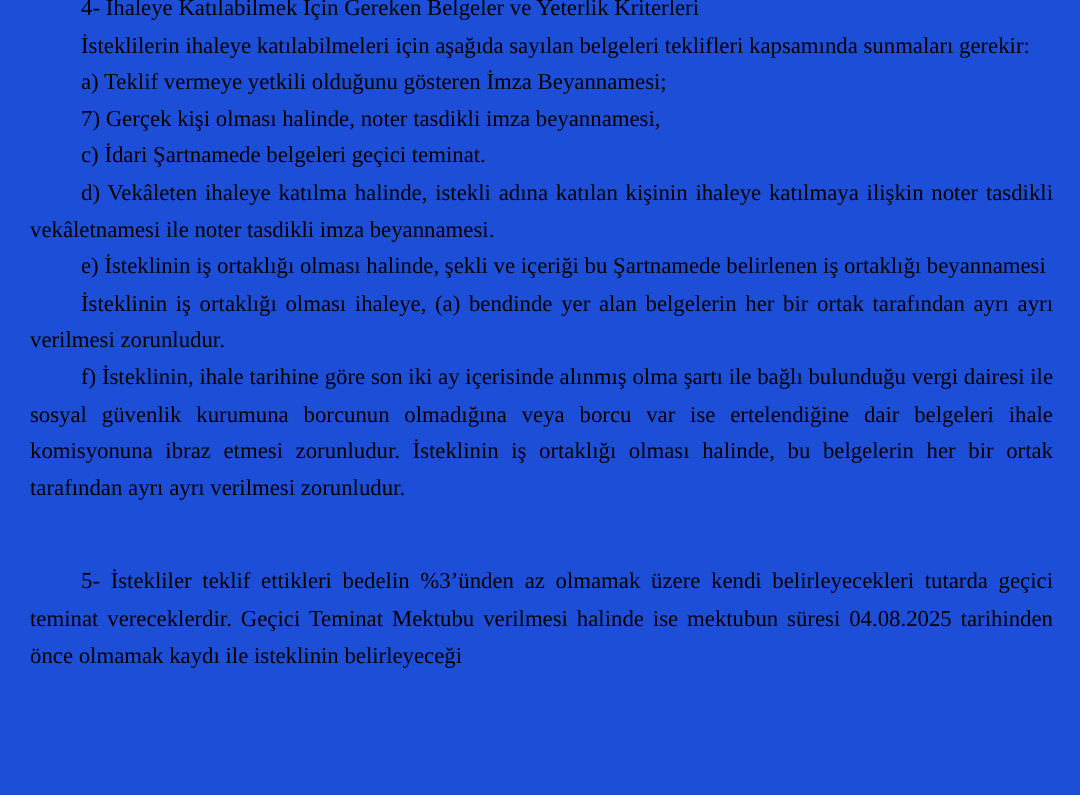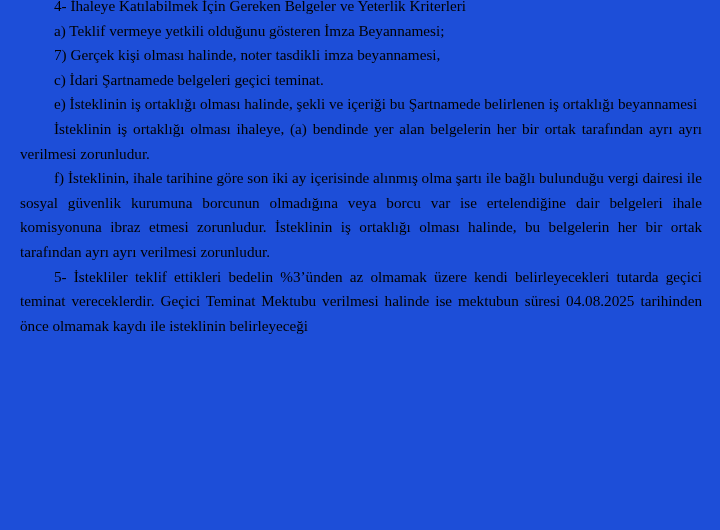--- a/index.html
+++ b/index.html
@@ -38,39 +38,42 @@
     text-align: justify;
   }
   .para.indent {
     text-indent: 34px;
   }
   .para.clip-top {
     
   }
   .para.clip-bottom {
     overflow: hidden;
+    margin-top: 38px;
   }
 </style>
 </head>
 <body>
 
 <div class="page">
   <div class="doc-body">
 
     <p class="para indent clip-top">4- İhaleye Katılabilmek İçin Gereken Belgeler ve Yeterlik Kriterleri</p>
 
+    <p class="para indent">İsteklilerin ihaleye katılabilmeleri için aşağıda sayılan belgeleri teklifleri kapsamında sunmaları gerekir:</p>
 
     <p class="para indent">a) Teklif vermeye yetkili olduğunu gösteren İmza Beyannamesi;</p>
 
     <p class="para indent">7) Gerçek kişi olması halinde, noter tasdikli imza beyannamesi,</p>
 
 
 
     <p class="para indent">c) İdari Şartnamede belgeleri geçici teminat.</p>
 
+    <p class="para indent">d) Vekâleten ihaleye katılma halinde, istekli adına katılan kişinin ihaleye katılmaya ilişkin noter tasdikli vekâletnamesi ile noter tasdikli imza beyannamesi.</p>
 
     <p class="para indent">e) İsteklinin iş ortaklığı olması halinde, şekli ve içeriği bu Şartnamede belirlenen iş ortaklığı beyannamesi</p>
 
     <p class="para indent">İsteklinin iş ortaklığı olması ihaleye, (a) bendinde yer alan belgelerin her bir ortak tarafından ayrı ayrı verilmesi zorunludur.</p>
 
     <p class="para indent">f) İsteklinin, ihale tarihine göre son iki ay içerisinde alınmış olma şartı ile bağlı bulunduğu vergi dairesi ile sosyal güvenlik kurumuna borcunun olmadığına veya borcu var ise ertelendiğine dair belgeleri ihale komisyonuna ibraz etmesi zorunludur. İsteklinin iş ortaklığı olması halinde, bu belgelerin her bir ortak tarafından ayrı ayrı verilmesi zorunludur.</p>
 
     <p class="para indent clip-bottom">5- İstekliler teklif ettikleri bedelin %3’ünden az olmamak üzere kendi belirleyecekleri tutarda geçici teminat vereceklerdir. Geçici Teminat Mektubu verilmesi halinde ise mektubun süresi 04.08.2025 tarihinden önce olmamak kaydı ile isteklinin belirleyeceği</p>
 
   </div>

